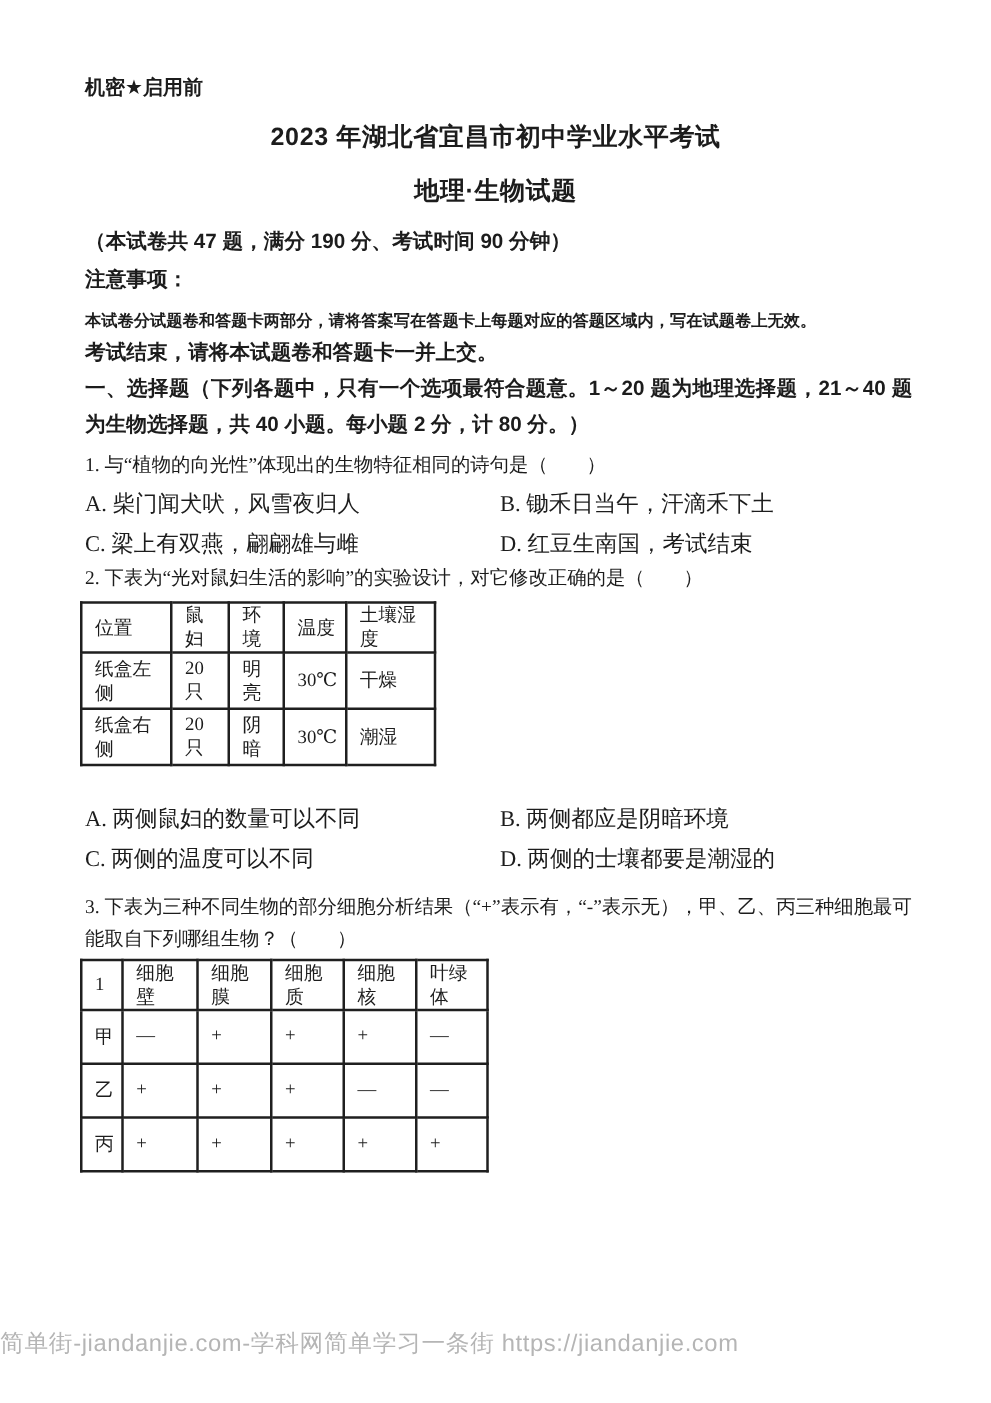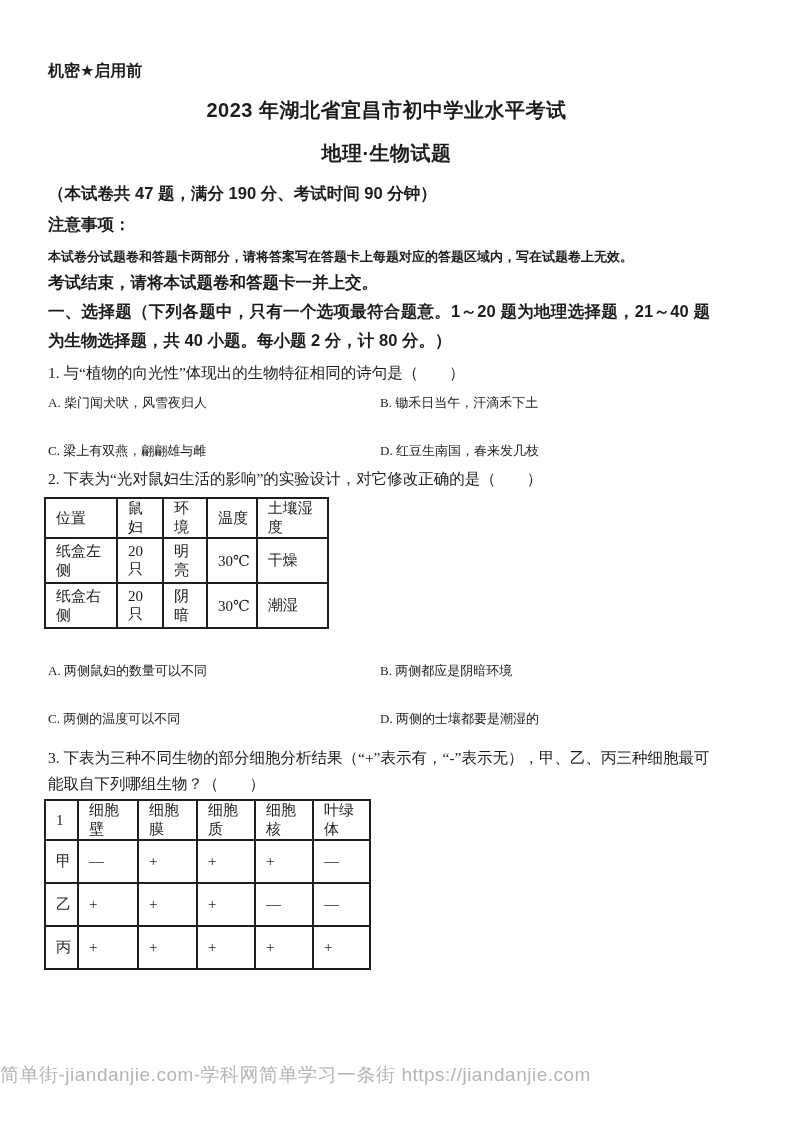--- a/index.html
+++ b/index.html
@@ -2,36 +2,36 @@
 <html><head>
 <meta charset="utf-8">
 <style>
   html,body{margin:0;padding:0}
   body{
     width:793px;height:1122px;position:relative;overflow:hidden;
     background:#ffffff;color:#1c1c1c;
     font-family:"Liberation Serif","DejaVu Serif",serif;
     -webkit-font-smoothing:antialiased;
   }
-  .page{position:absolute;inset:0;padding:60px 60px 0 48px;box-sizing:border-box}
+  .page{position:absolute;inset:0;padding:60px 60px 0 68px;box-sizing:border-box}
   .hei{font-family:"Liberation Sans","DejaVu Sans",sans-serif;font-weight:700}
 
   .confidential{font-size:16px;line-height:22px}
   .title{font-size:20px;line-height:24px;text-align:center;margin:16px 0 0 -8px;letter-spacing:.5px}
   .subtitle{font-size:20px;line-height:24px;text-align:center;margin:19px 0 0 -8px;letter-spacing:.5px}
   .paper-info{font-size:16.5px;line-height:21px;margin-top:18px}
   .notes-heading{font-size:16.5px;line-height:21px;margin-top:10px}
   .note-body{font-size:13px;line-height:31px;margin-top:6px;width:668px;text-align:justify}
   .note-end{font-size:16.5px;line-height:21px;margin-top:0}
   .section-heading{font-size:16.5px;line-height:29px;margin-top:4px;width:662px;text-align:justify}
 
   .stem{font-size:15.5px;line-height:20px;margin-top:8px;width:666px}
   .stem.q2{}
   .stem.q3{margin-top:16px;line-height:26px}
-  .options{display:grid;grid-template-columns:332px 1fr;row-gap:28px;margin-top:10px;font-size:13px;line-height:20px}
+  .options{display:grid;grid-template-columns:332px 1fr;row-gap:12px;margin-top:10px;font-size:18px;line-height:20px}
   .options.second{margin-top:32px}
 
   table{border-collapse:collapse;margin:8px 0 0 -4px}
   th,td{border:2px solid #1f1f1f;font-weight:400;text-align:left;
         font-size:15px;padding:0 6px 0 10px;vertical-align:middle;
         font-family:"Liberation Serif","DejaVu Serif",serif}
   .t1{margin-top:8px}
   .t1 th{height:34px}
   .t1 td{height:43px}
   .t2{margin-top:2px}
@@ -64,21 +64,21 @@
   <div class="note-end hei">考试结束，请将本试题卷和答题卡一并上交。</div>
 
   <div class="section-heading hei">一、选择题（下列各题中，只有一个选项最符合题意。1～20 题为地理选择题，21～40 题为生物选择题，共 40 小题。每小题 2 分，计 80 分。）</div>
 
   <div>
     <div class="stem">1. 与“植物的向光性”体现出的生物特征相同的诗句是（　　）</div>
     <div class="options">
       <div>A. 柴门闻犬吠，风雪夜归人</div>
       <div>B. 锄禾日当午，汗滴禾下土</div>
       <div>C. 梁上有双燕，翩翩雄与雌</div>
-      <div>D. 红豆生南国，春来发几枝</div>
+      <div>D. 红豆生南国，考试结束</div>
     </div>
   </div>
 
   <div>
     <div class="stem q2">2. 下表为“光对鼠妇生活的影响”的实验设计，对它修改正确的是（　　）</div>
 
     <table class="t1">
       <colgroup>
           <col style="width:72px">
           <col style="width:46px">

